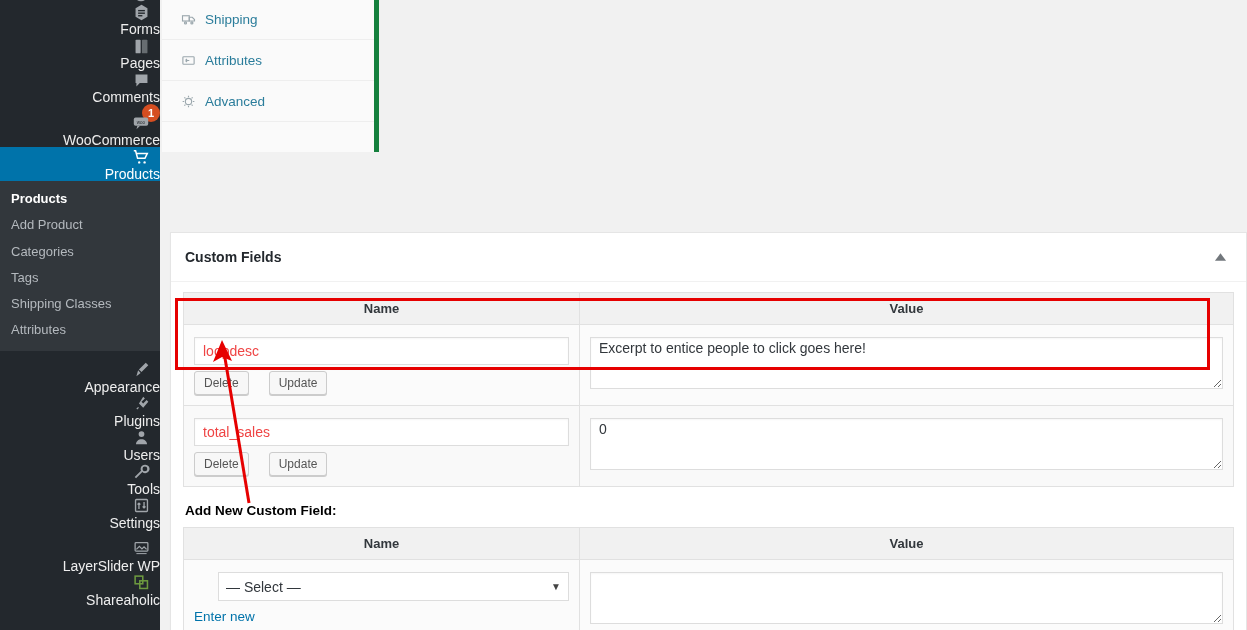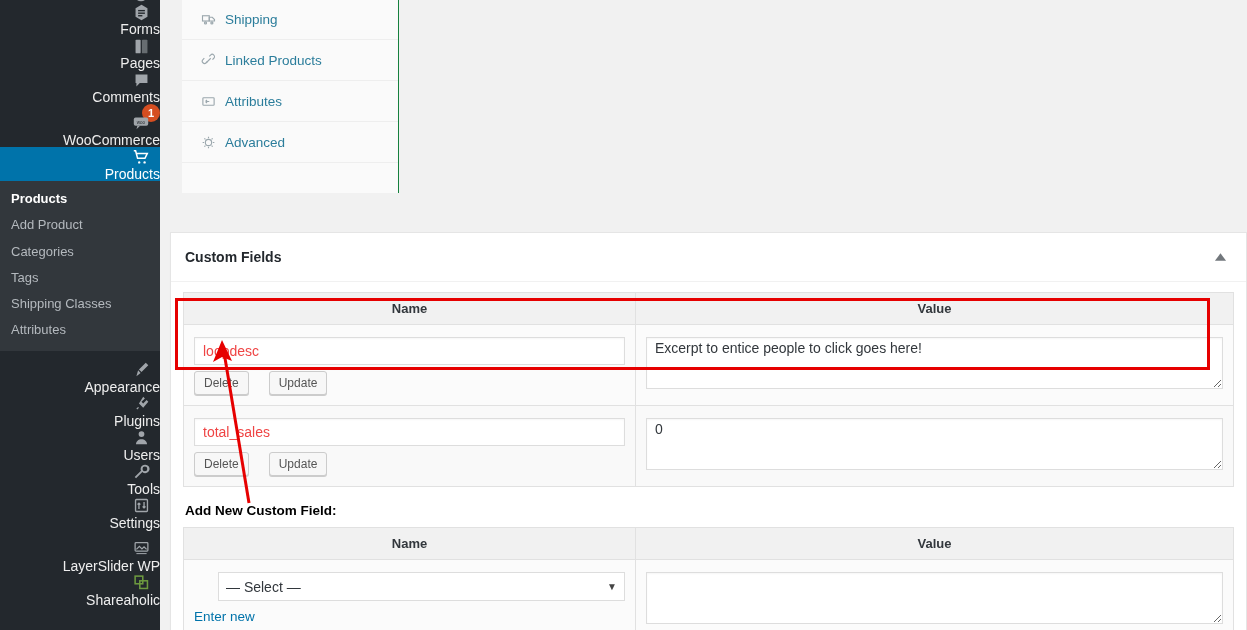--- a/index.html
+++ b/index.html
@@ -64,24 +64,24 @@
     font-size: 13px; line-height: 1.1;
     color: #b4b9be; cursor: pointer;
   }
   .submenu .sitem.current { color:#fff; font-weight: 700; }
 
   
   #wpbody { position:absolute; left:160px; top:0; right:0; bottom:0; background:#f1f1f1; }
 
   
   .pd-tabs {
-    position:absolute; left: 22px; top: -1px;
+    position:absolute; left: 2px; top: -1px;
     width: 217px;
     background:#fafafa;
-    border-right: 1px solid #15803d;
+    border-right: 5px solid #15803d;
   }
   .pd-tab {
     position: relative;
     display:flex; align-items:center;
     height: 41px;
     padding-left: 18px;
     border-bottom: 1px solid #eee;
     color: #2b7d9b;
     font-size: 13.5px;
     cursor: pointer;
@@ -121,21 +121,21 @@
   .pb-inside { padding: 10px 12px 12px 12px; }
 
   table.cf { border-collapse: collapse; width: 100%; }
   table.cf thead th {
     background:#f1f1f1;
     border: 1px solid #e1e1e1;
     font-size: 13px; font-weight: 600; color:#32373c;
     padding: 8px 0;
     text-align: center;
   }
-  table.cf thead th.left { width: 452px; }
+  table.cf thead th.left { width: 396px; }
   table.cf tbody td {
     border: 1px solid #e1e1e1;
     border-top: none;
     background:#fbfbfb;
     padding: 12px 10px 10px 10px;
     vertical-align: top;
   }
   table.cf tbody tr.alt td { background:#f9f9f9; }
 
   input.txt {
@@ -377,30 +377,20 @@
       <div class="pd-tab">
         <span class="ti">
           <svg width="15" height="15" viewBox="0 0 20 20" fill="none" stroke="currentColor" stroke-width="1.5">
               <rect x="2" y="5" width="9" height="7"></rect>
               <path d="M11 7h4l3 3v2h-7z"></path>
               <circle cx="6" cy="14.5" r="1.4"></circle>
               <circle cx="14.5" cy="14.5" r="1.4"></circle>
             </svg>
         </span>
         <span class="tl">Shipping</span>
-      </div>
-      <div class="pd-tab">
-        <span class="ti">
-          <svg width="15" height="15" viewBox="0 0 20 20" fill="none" stroke="currentColor" stroke-width="1.5">
-              <path d="M7 13l6-6"></path>
-              <path d="M11 4.5l1.8-1.8a3 3 0 014.3 4.3L15.3 8.8"></path>
-              <path d="M8.7 11.2l-1.8 1.8a3 3 0 01-4.3-4.3L4.4 6.9"></path>
-            </svg>
-        </span>
-        <span class="tl">Linked Products</span>
       </div>
       <div class="pd-tab">
         <span class="ti">
           <svg width="15" height="15" viewBox="0 0 20 20" fill="none" stroke="currentColor" stroke-width="1.5">
               <rect x="2.5" y="5" width="15" height="10" rx="1"></rect>
               <path d="M11 10H6M6 10l2-2M6 10l2 2"></path>
             </svg>
         </span>
         <span class="tl">Attributes</span>
       </div>

